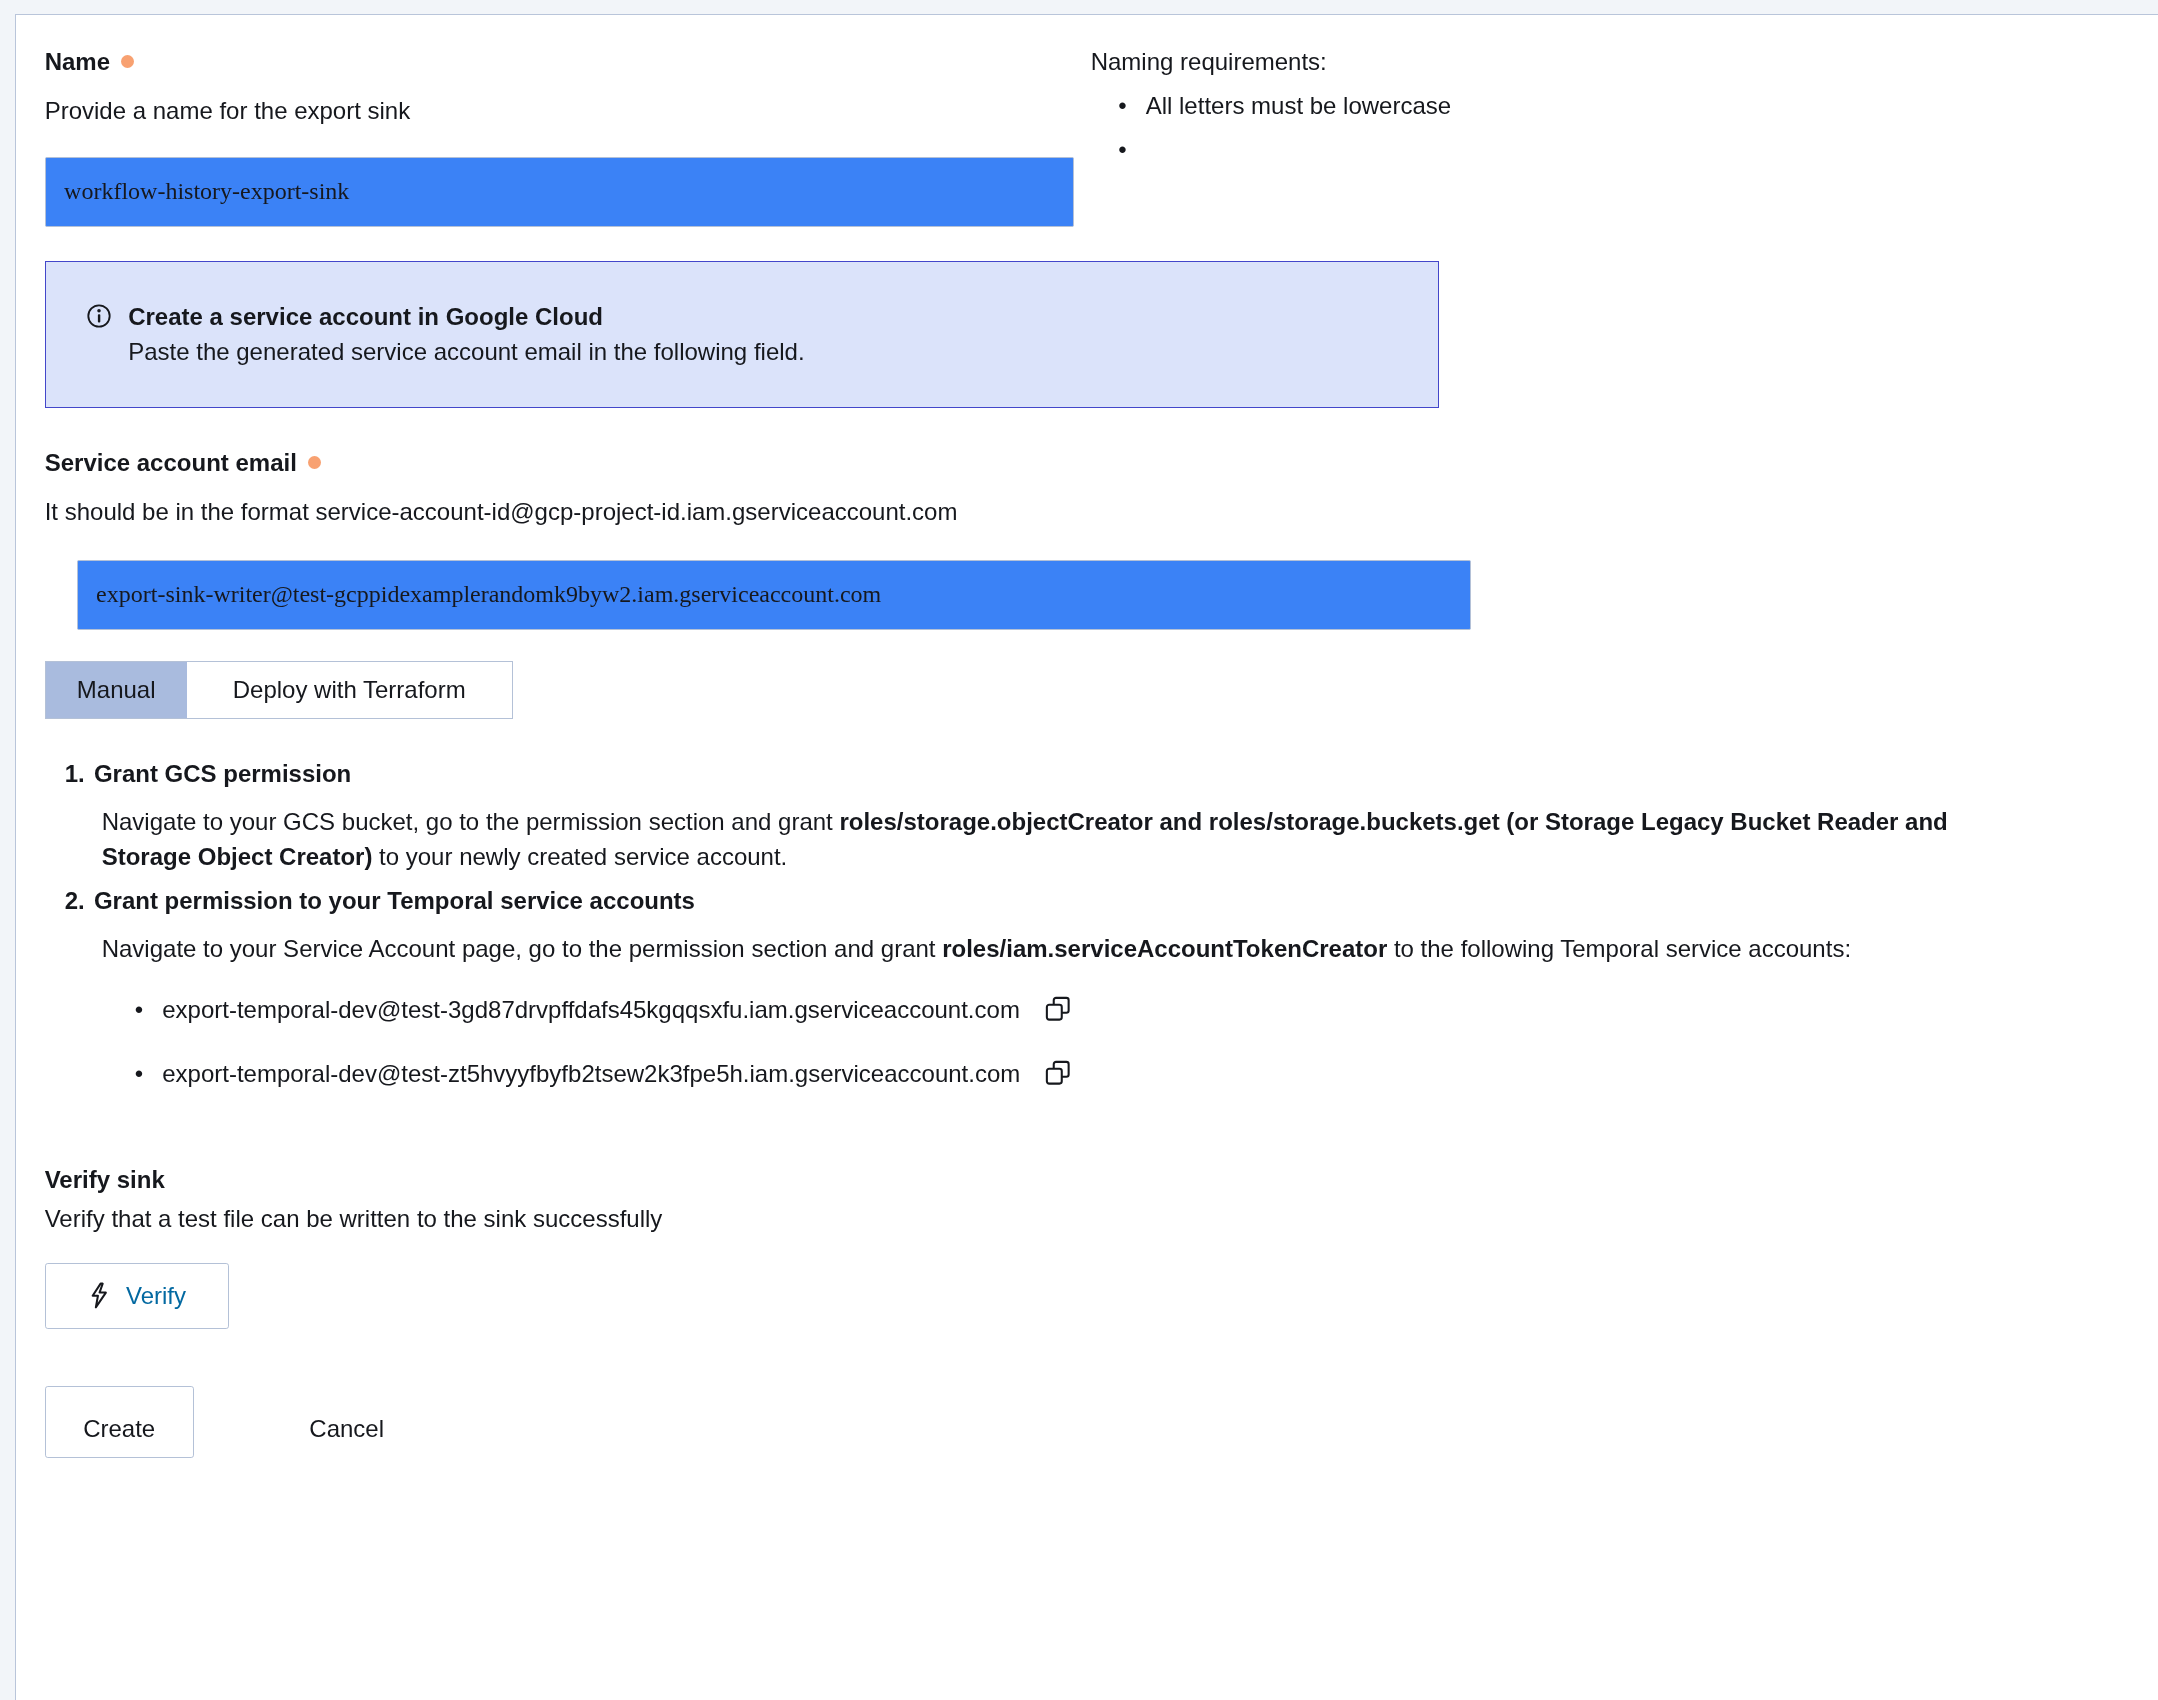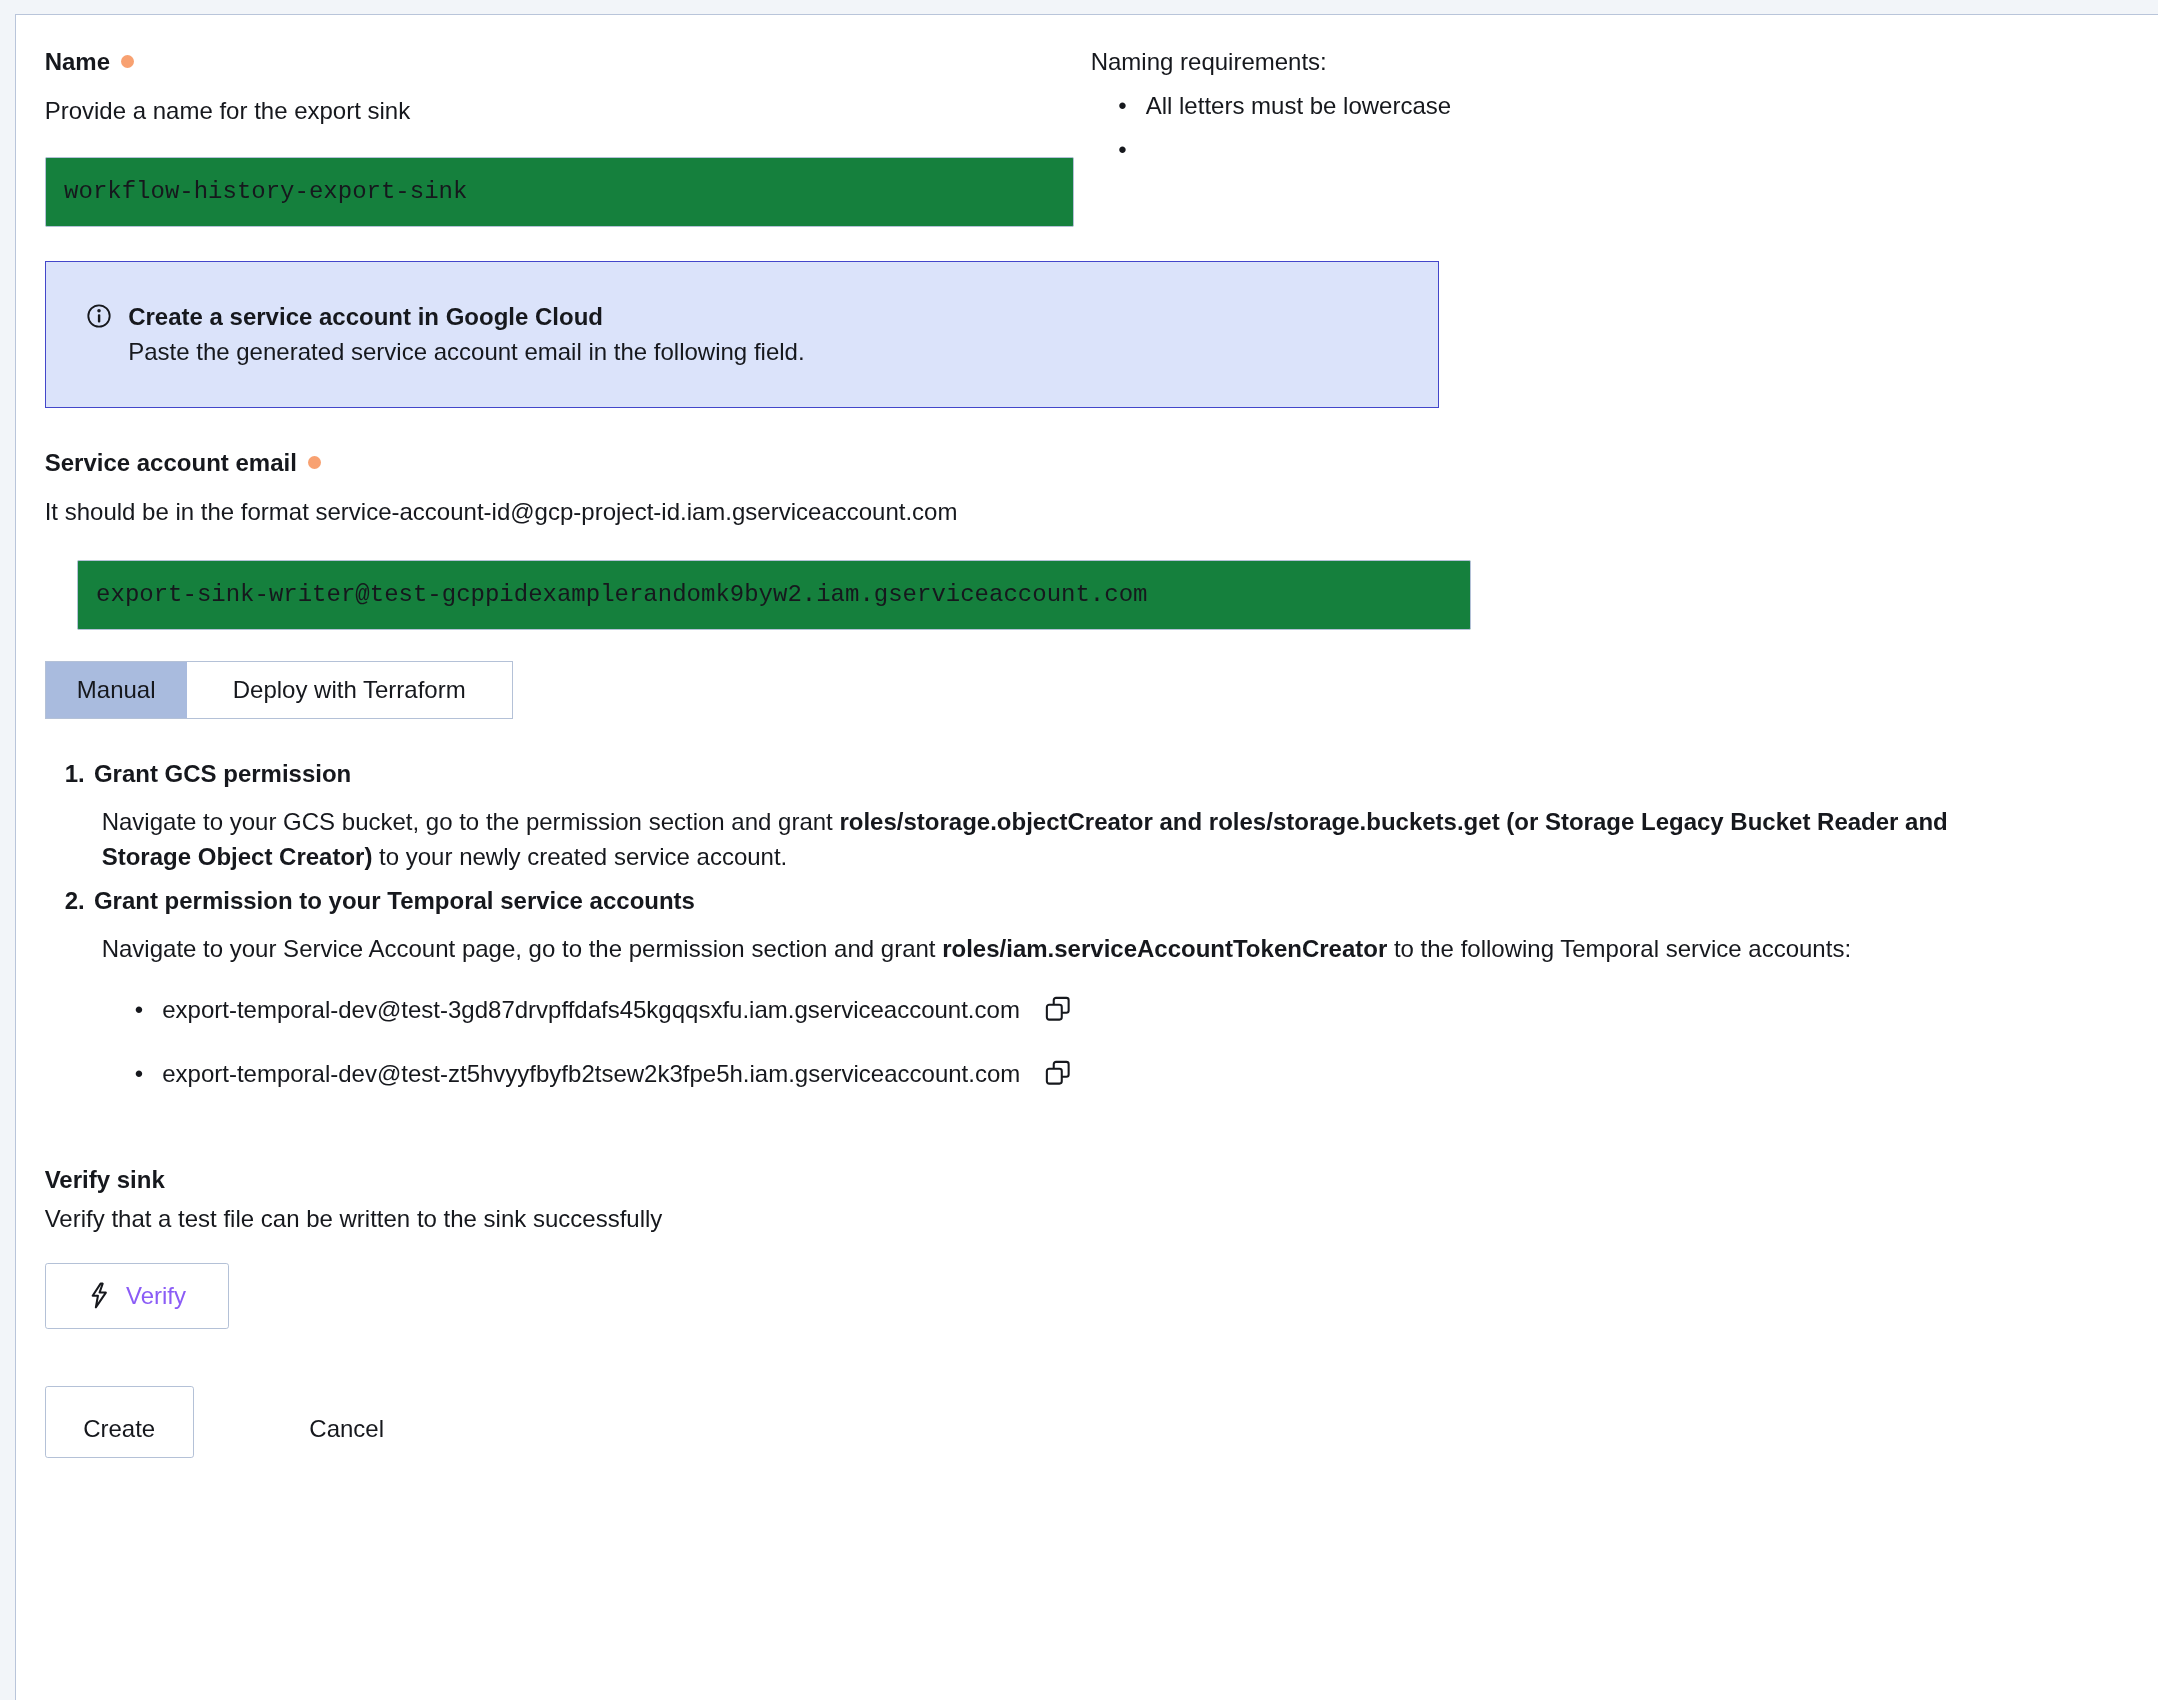--- a/index.html
+++ b/index.html
@@ -26,22 +26,22 @@
   .field-label { font-weight:700; }
   .req-dot {
     width:13px; height:13px; border-radius:50%;
     background:#f8a171; display:inline-block; margin-left:11px; flex:0 0 auto;
   }
   .field-desc { margin-top:14px; }
 
   .text-input {
     display:block; width:1029px; height:70px;
     border:0.9px solid #b4c1d7; border-radius:1.8px;
-    background:#15803d; margin-top:29px;
-    font-family:Liberation Mono, monospace;
+    background:#3b82f6; margin-top:29px;
+    font-family:Liberation Serif, serif;
     font-size:24px; color:#16181d; padding:0 18.4px;
     outline:none;
   }
   .text-input.wide { width:1394px; margin-top:31px;margin-left:32px; }
   .text-input.focused {
     width:1398px; height:73px;
     border:3.7px solid #7d87e8; border-radius:3.7px;
     margin-left:-2.8px;
   }
 
@@ -92,21 +92,21 @@
     display:flex; align-items:center;
   }
 
   .verify-title { font-weight:700; margin-top:68px; height:35px; }
   .verify-desc { margin-top:3.7px; }
 
   .verify-btn {
     margin-top:27.5px; width:184px; height:66px;
     background:#fff; border:0.9px solid #b4c1d7; border-radius:2.8px;
     display:flex; align-items:center; justify-content:center;
-    font-family:"Liberation Sans", sans-serif; font-size:24px; color:#8b5cf6;
+    font-family:"Liberation Sans", sans-serif; font-size:24px; color:#0369a1;
     cursor:pointer;
     text-align:right;
   }
   .verify-btn .bolt { margin-right:14.7px; display:flex; }
 
   .actions { margin-top:57px; display:flex; }
   .create-btn {
     width:149px; height:72px;
     background:#fff; border:0.9px solid #b4c1d7; border-radius:2.8px;
     font-family:"Liberation Sans", sans-serif; font-size:24px; color:#16181d;

